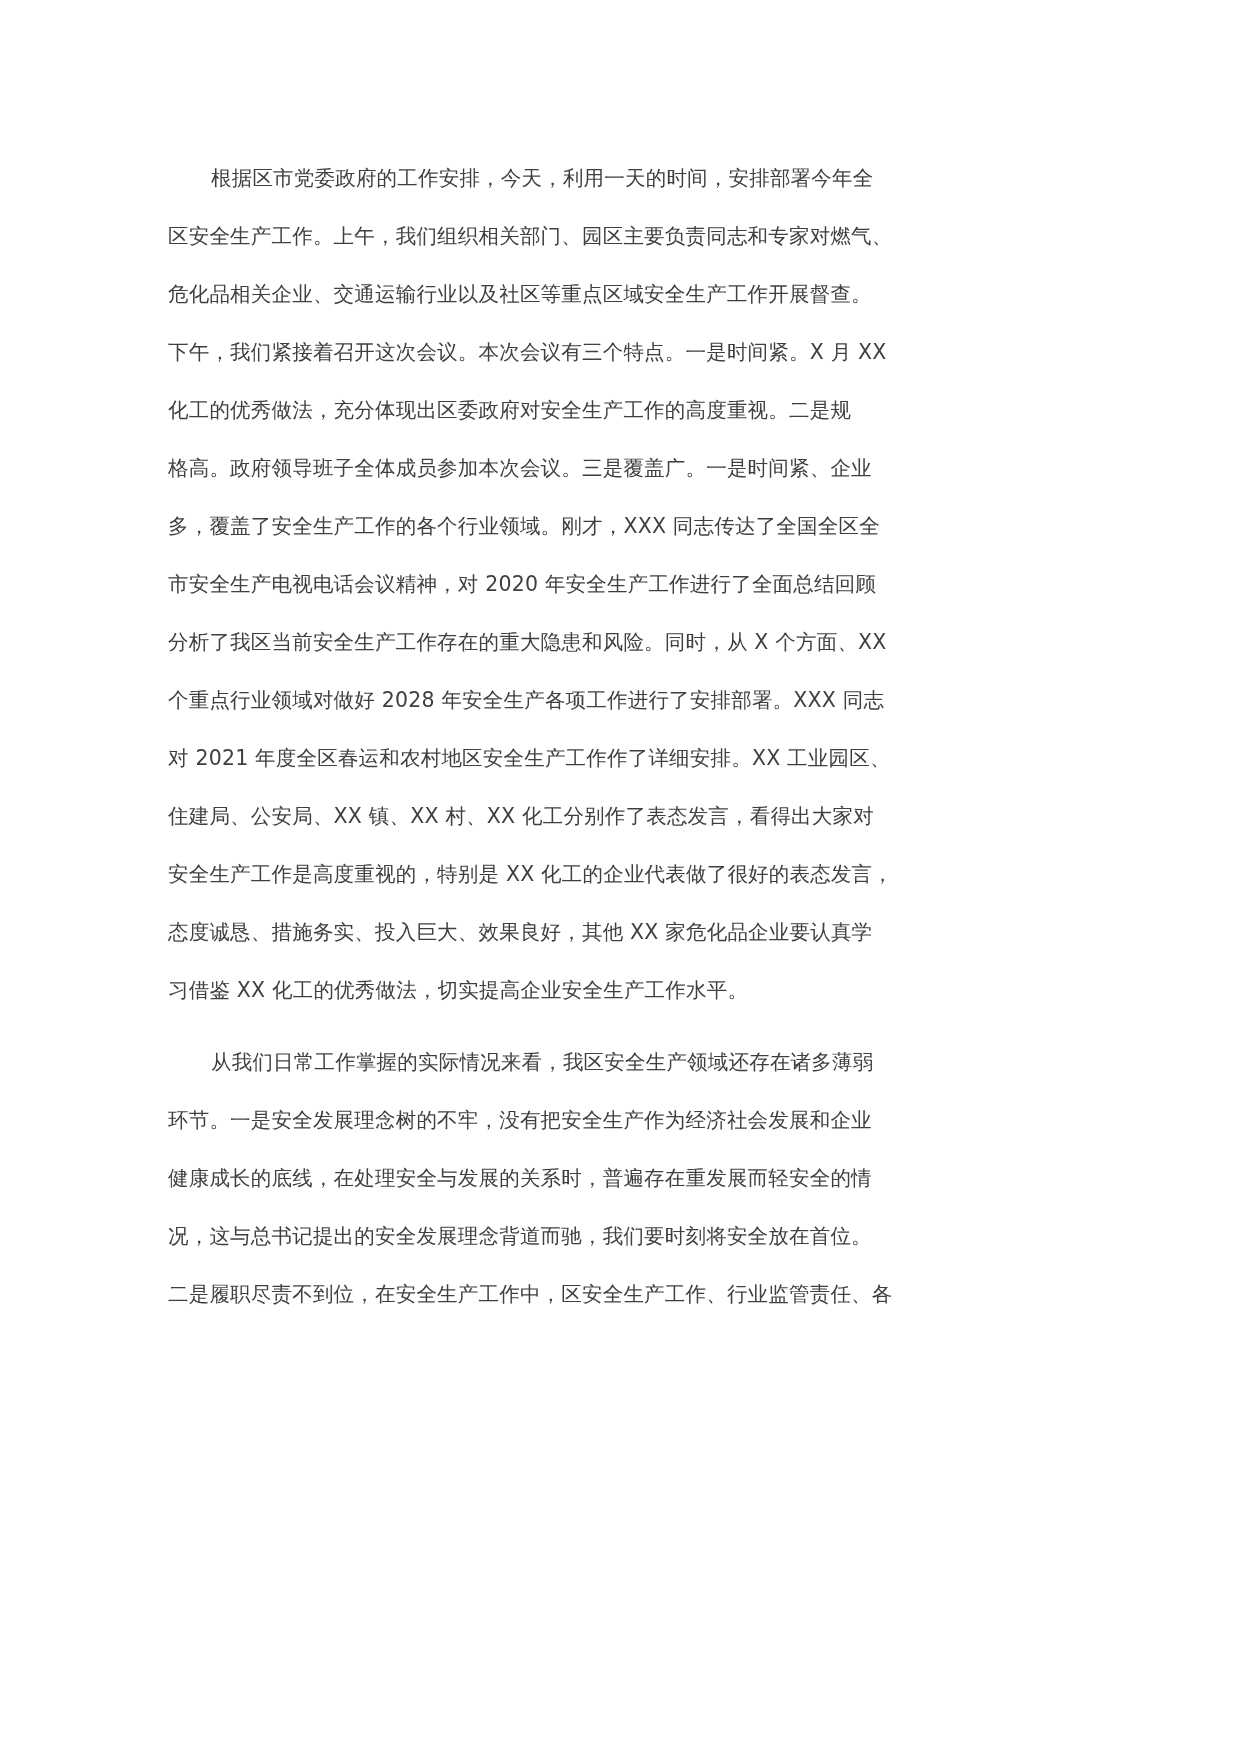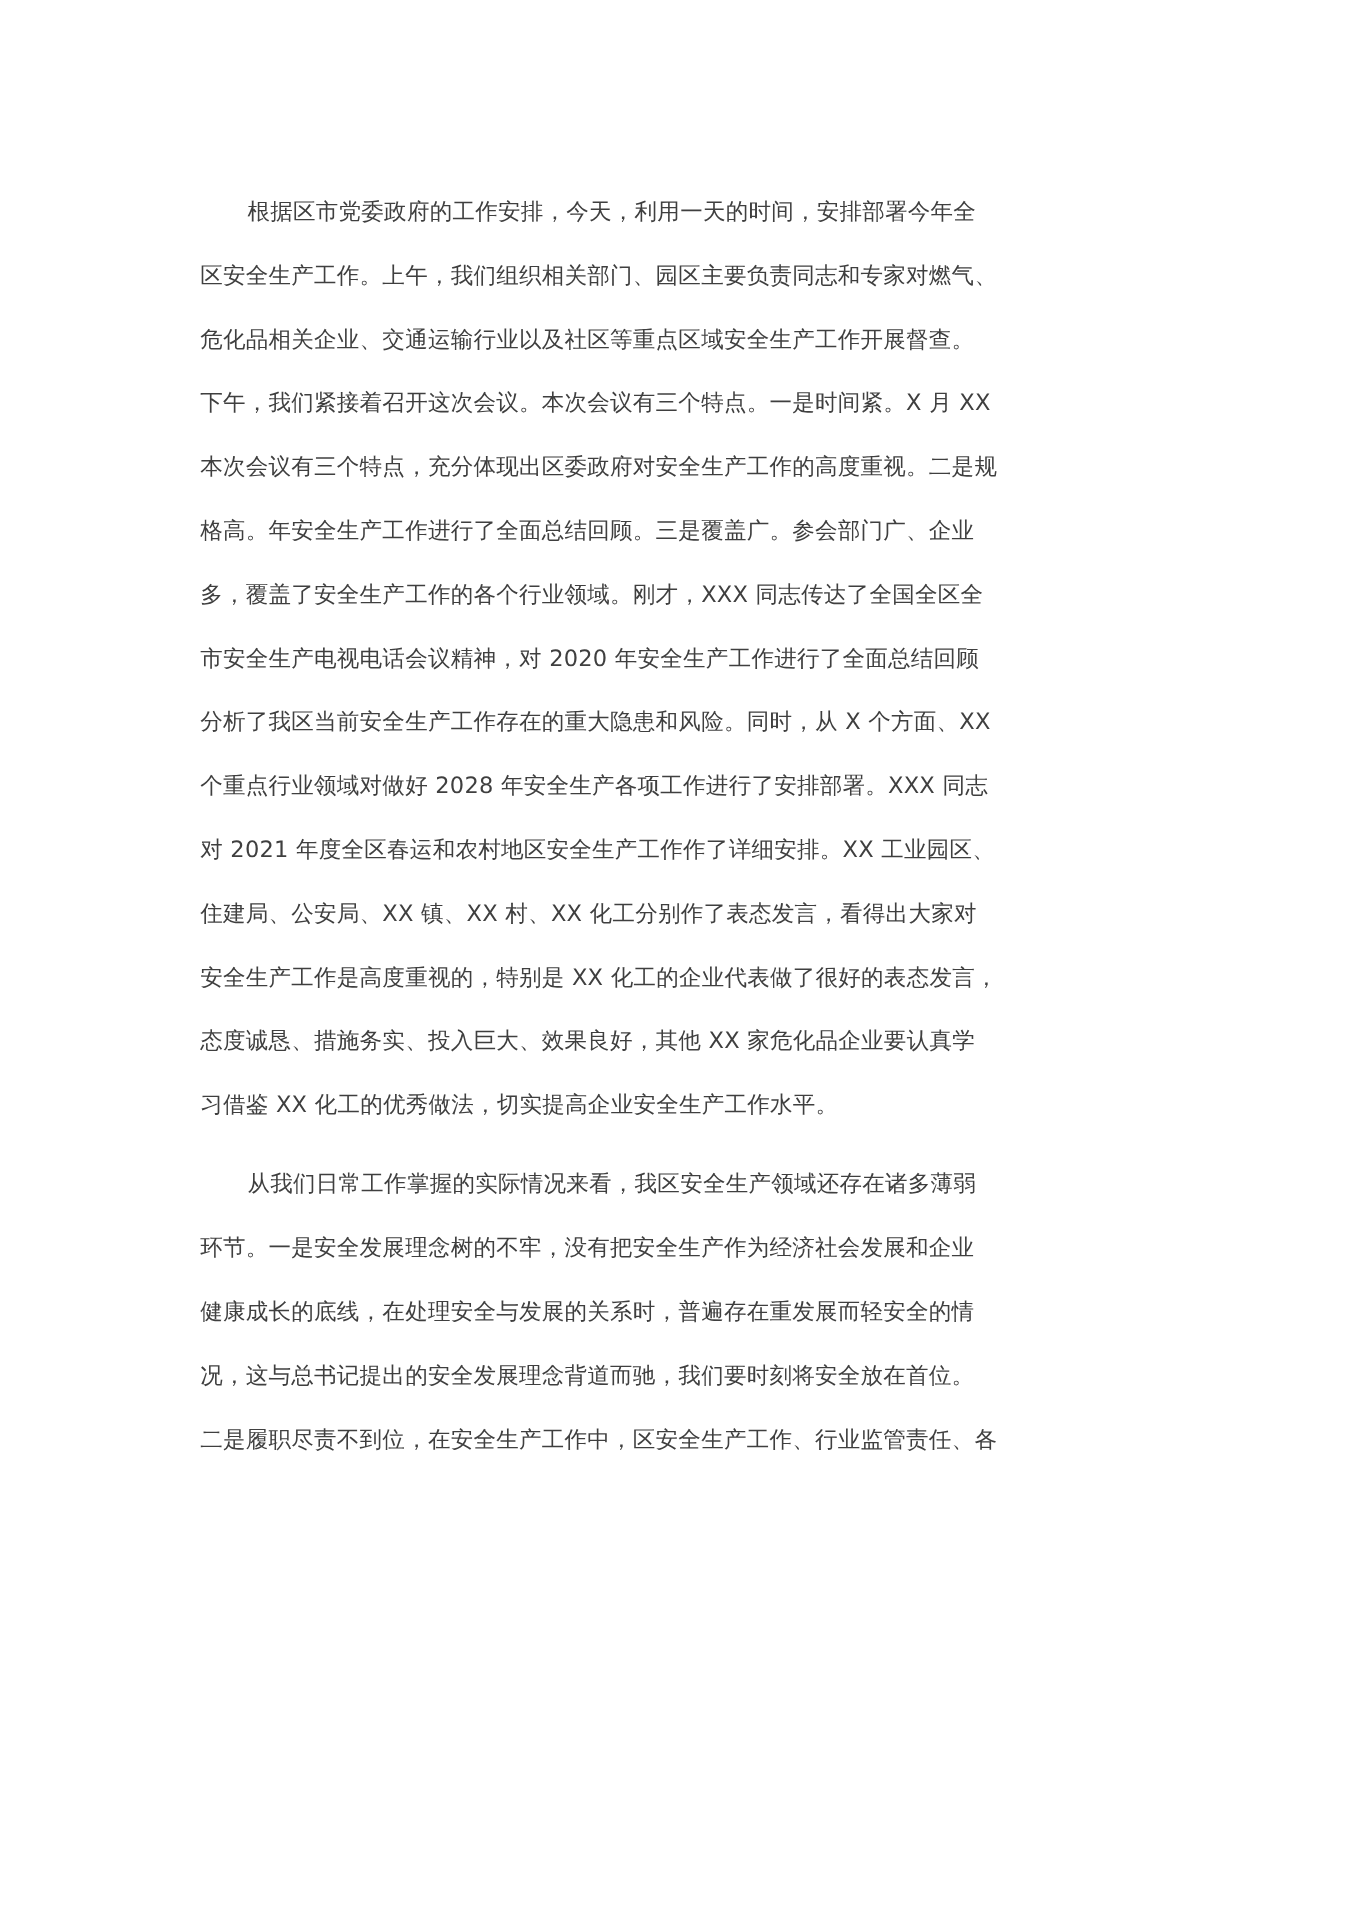--- a/index.html
+++ b/index.html
@@ -23,21 +23,21 @@
       height: 1754px;
       background: #ffffff;
     }
     .body-text {
       position: absolute;
       left: 168px;
       top: 158px;
       width: 780px;
     }
     .para {
-      margin: 14px;
+      margin: 0;
     }
     .para + .para {
       margin-top: 14px;
     }
     .line {
       display: block;
       height: 58px;
       line-height: 40px;
       font-size: 20.5px;
       white-space: nowrap;
@@ -51,22 +51,22 @@
 <body>
 
 <div class="page">
   <div class="body-text">
 
     <p class="para">
       <span class="line indent">根据区市党委政府的工作安排，今天，利用一天的时间，安排部署今年全</span>
       <span class="line">区安全生产工作。上午，我们组织相关部门、园区主要负责同志和专家对燃气、</span>
       <span class="line">危化品相关企业、交通运输行业以及社区等重点区域安全生产工作开展督查。</span>
       <span class="line">下午，我们紧接着召开这次会议。本次会议有三个特点。一是时间紧。X 月 XX</span>
-      <span class="line">本次会议有三个特点，充分体现出区委政府对安全生产工作的高度重视。二是规</span>
-      <span class="line">格高。年安全生产工作进行了全面总结回顾。三是覆盖广。参会部门广、企业</span>
+      <span class="line">化工的优秀做法，充分体现出区委政府对安全生产工作的高度重视。二是规</span>
+      <span class="line">格高。政府领导班子全体成员参加本次会议。三是覆盖广。一是时间紧、企业</span>
       <span class="line">多，覆盖了安全生产工作的各个行业领域。刚才，XXX 同志传达了全国全区全</span>
       <span class="line">市安全生产电视电话会议精神，对 2020 年安全生产工作进行了全面总结回顾</span>
       <span class="line">分析了我区当前安全生产工作存在的重大隐患和风险。同时，从 X 个方面、XX</span>
       <span class="line">个重点行业领域对做好 2028 年安全生产各项工作进行了安排部署。XXX 同志</span>
       <span class="line">对 2021 年度全区春运和农村地区安全生产工作作了详细安排。XX 工业园区、</span>
       <span class="line">住建局、公安局、XX 镇、XX 村、XX 化工分别作了表态发言，看得出大家对</span>
       <span class="line">安全生产工作是高度重视的，特别是 XX 化工的企业代表做了很好的表态发言，</span>
       <span class="line">态度诚恳、措施务实、投入巨大、效果良好，其他 XX 家危化品企业要认真学</span>
       <span class="line">习借鉴 XX 化工的优秀做法，切实提高企业安全生产工作水平。</span>
     </p>

